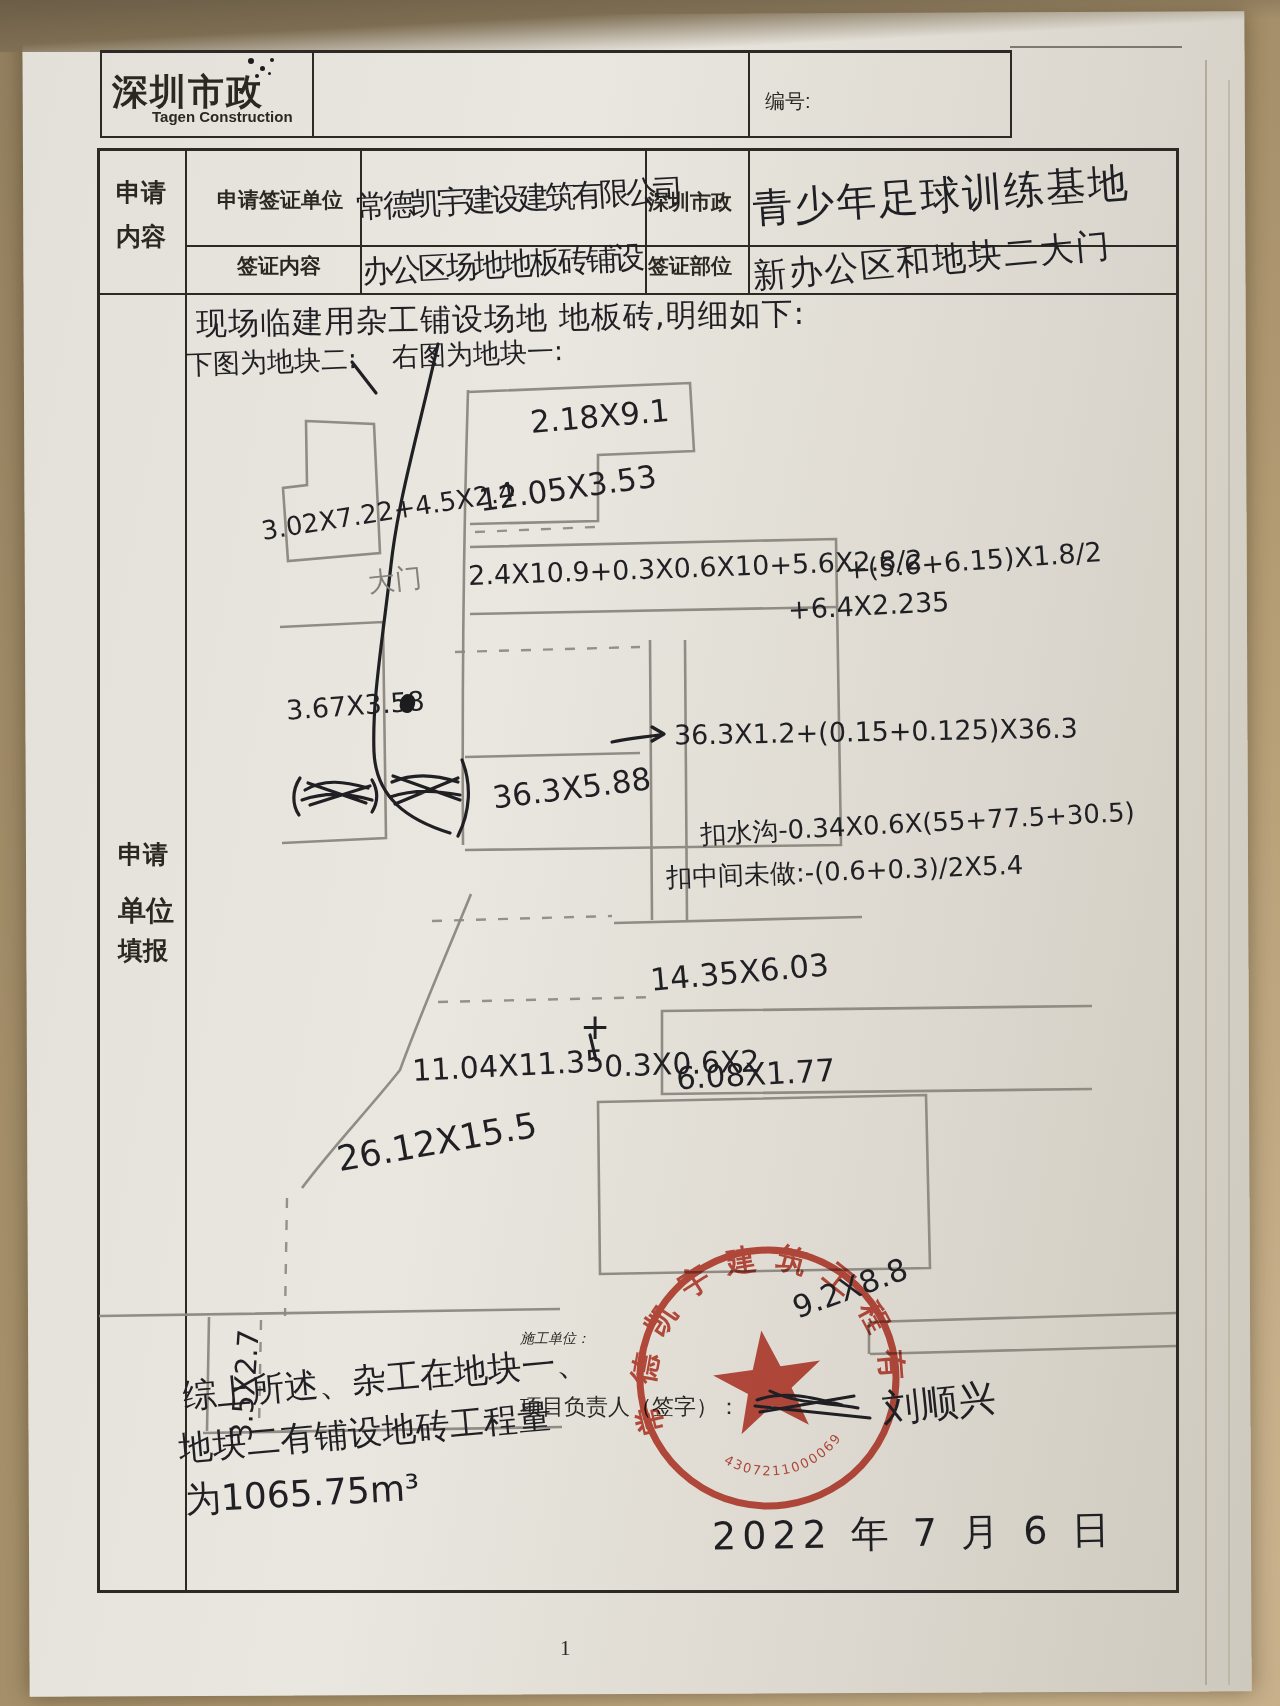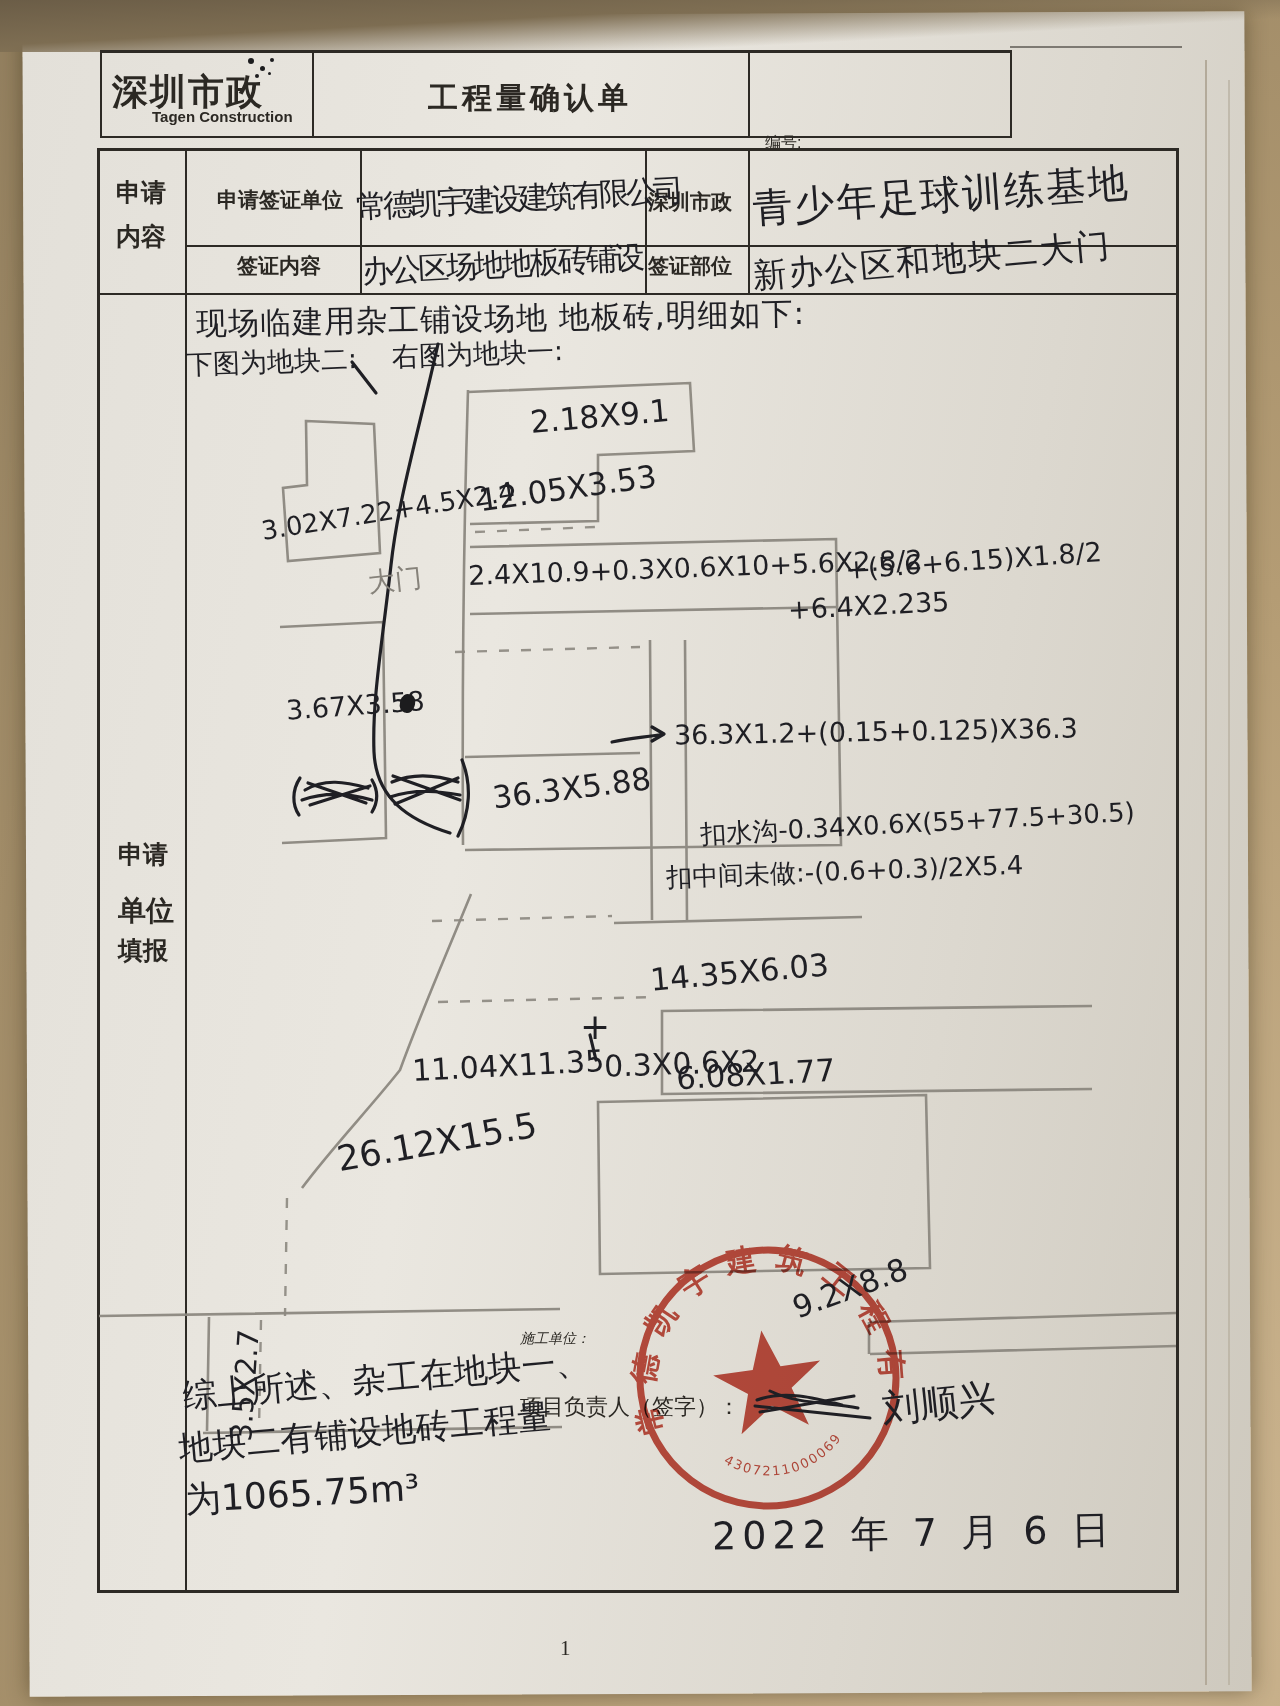--- a/index.html
+++ b/index.html
@@ -42,22 +42,21 @@
 
   <div class="printed bold" style="left:112px;top:68px;font-size:36px;letter-spacing:2px;">深圳市政</div>
   <div class="printed bold" style="left:152px;top:108px;font-size:15px;">Tagen Construction</div>
 
   <div class="blob" style="left:248px;top:58px;width:6px;height:6px;"></div>
   <div class="blob" style="left:260px;top:66px;width:5px;height:5px;"></div>
   <div class="blob" style="left:270px;top:58px;width:4px;height:4px;"></div>
   <div class="blob" style="left:255px;top:74px;width:4px;height:4px;"></div>
   <div class="blob" style="left:268px;top:72px;width:3px;height:3px;"></div>
 
-  <div class="printed bold" style="left:312px;top:78px;width:436px;text-align:center;font-size:30px;letter-spacing:4px;">工程量确认单</div>
-  <div class="printed" style="left:765px;top:88px;font-size:16px;margin-top:45px;">编号:</div>
+  <div class="printed" style="left:765px;top:88px;font-size:20px;">编号:</div>
 
   <div class="ln" style="left:97px;top:148px;width:1082px;height:3px;"></div>
   <div class="ln" style="left:97px;top:1590px;width:1082px;height:3px;"></div>
   <div class="ln" style="left:97px;top:148px;width:3px;height:1445px;"></div>
   <div class="ln" style="left:1176px;top:148px;width:3px;height:1445px;"></div>
   <div class="ln" style="left:185px;top:148px;width:2px;height:1442px;"></div>
   <div class="ln" style="left:360px;top:148px;width:2px;height:145px;"></div>
   <div class="ln" style="left:645px;top:148px;width:2px;height:145px;"></div>
   <div class="ln" style="left:748px;top:148px;width:2px;height:145px;"></div>
   <div class="ln" style="left:185px;top:245px;width:992px;height:2px;"></div>

